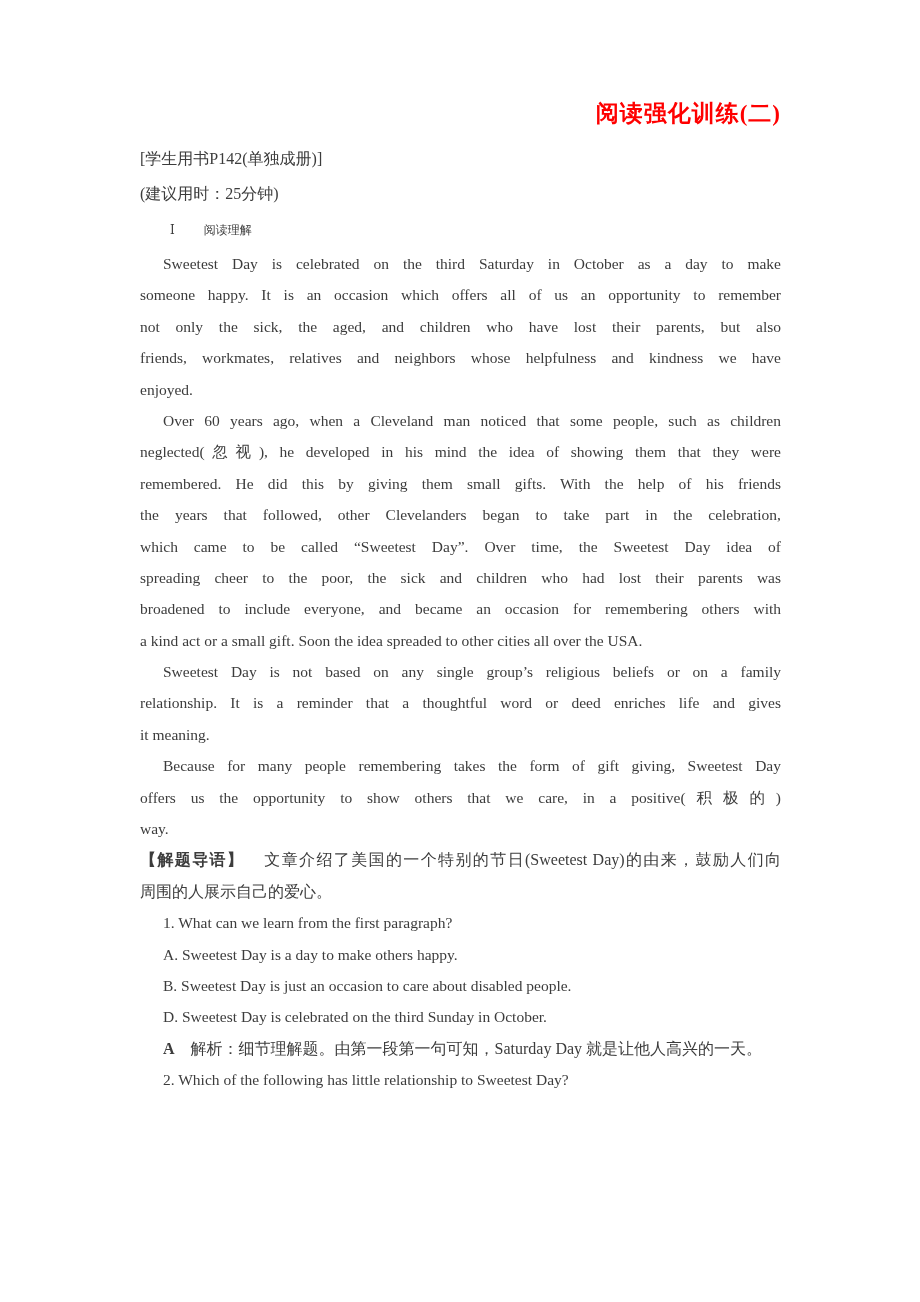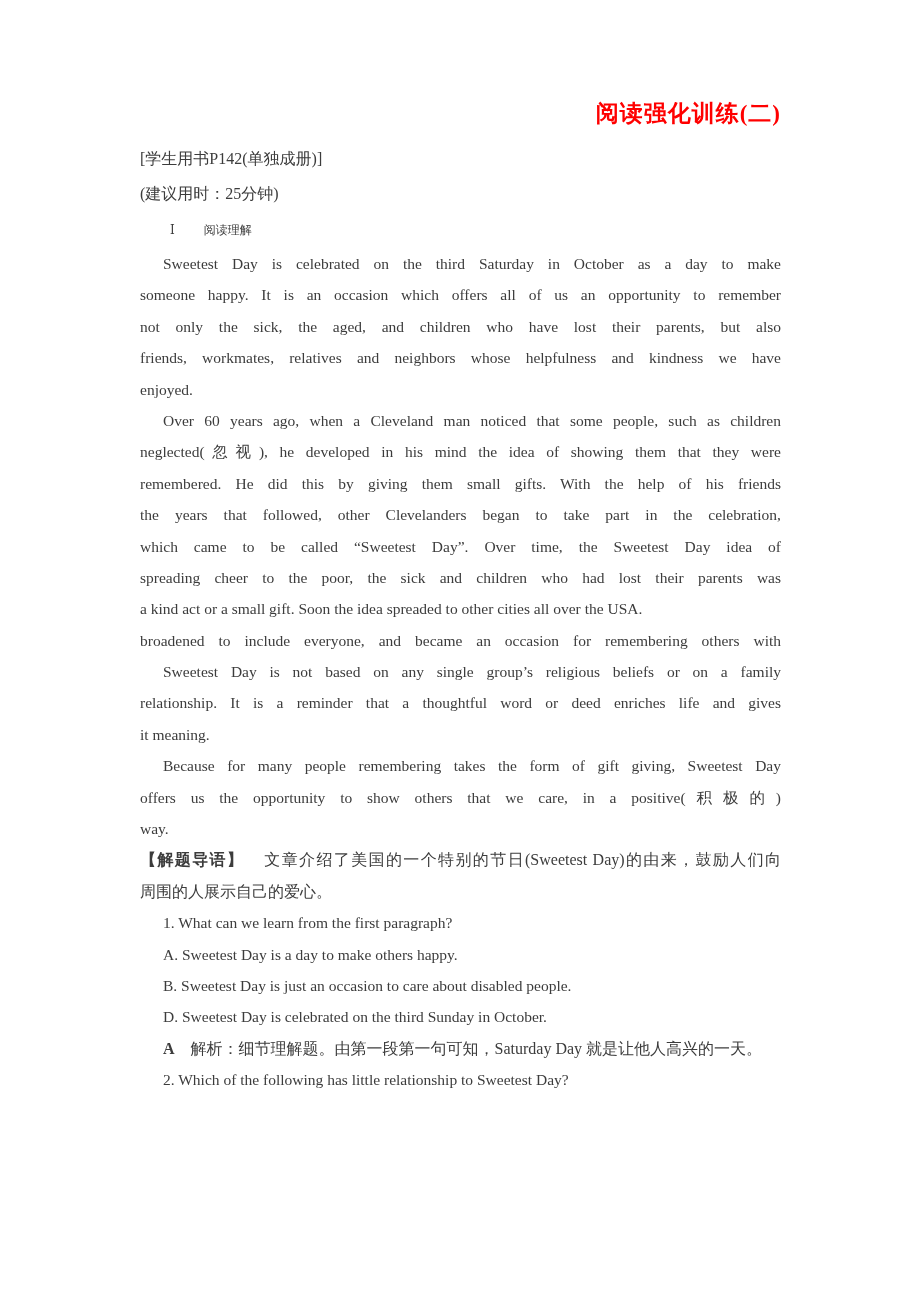--- a/index.html
+++ b/index.html
@@ -86,22 +86,22 @@
       <div class="line j">someone happy. It is an occasion which offers all of us an opportunity to remember</div>
       <div class="line j">not only the sick, the aged, and children who have lost their parents, but also</div>
       <div class="line j">friends, workmates, relatives and neighbors whose helpfulness and kindness we have</div>
       <div class="line">enjoyed.</div>
       <div class="line j indent">Over 60 years ago, when a Cleveland man noticed that some people, such as children</div>
       <div class="line j">neglected(忽视), he developed in his mind the idea of showing them that they were</div>
       <div class="line j">remembered. He did this by giving them small gifts. With the help of his friends</div>
       <div class="line j">the years that followed, other Clevelanders began to take part in the celebration,</div>
       <div class="line j">which came to be called “Sweetest Day”. Over time, the Sweetest Day idea of</div>
       <div class="line j">spreading cheer to the poor, the sick and children who had lost their parents was</div>
+      <div class="line j">broadened to include everyone, and became an occasion for remembering others with</div>
       <div class="line">a kind act or a small gift. Soon the idea spreaded to other cities all over the USA.</div>
-      <div class="line j">broadened to include everyone, and became an occasion for remembering others with</div>
       <div class="line j indent">Sweetest Day is not based on any single group’s religious beliefs or on a family</div>
       <div class="line j">relationship. It is a reminder that a thoughtful word or deed enriches life and gives</div>
       <div class="line">it meaning.</div>
       <div class="line j indent">Because for many people remembering takes the form of gift giving, Sweetest Day</div>
       <div class="line j">offers us the opportunity to show others that we care, in a positive(积极的)</div>
       <div class="line">way.</div>
     </div>
 
   <div class="guide">
     <div class="line cn j">

